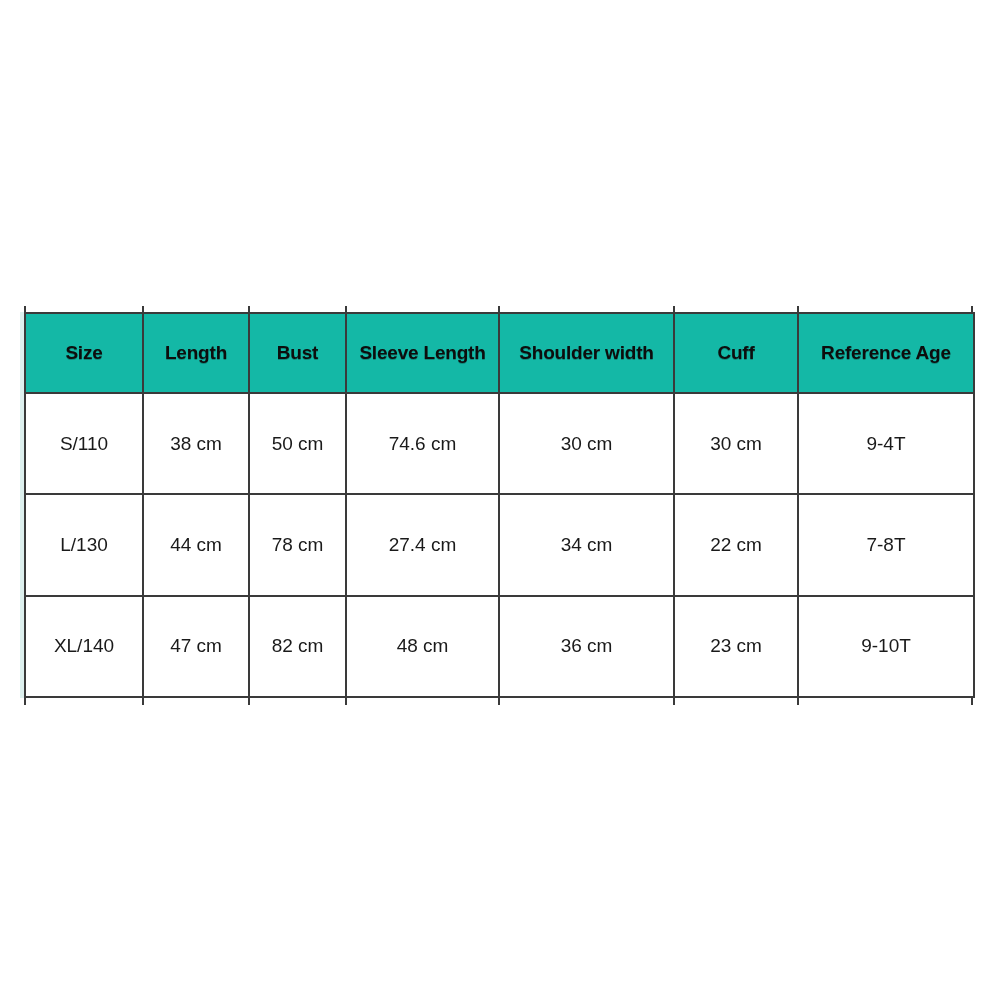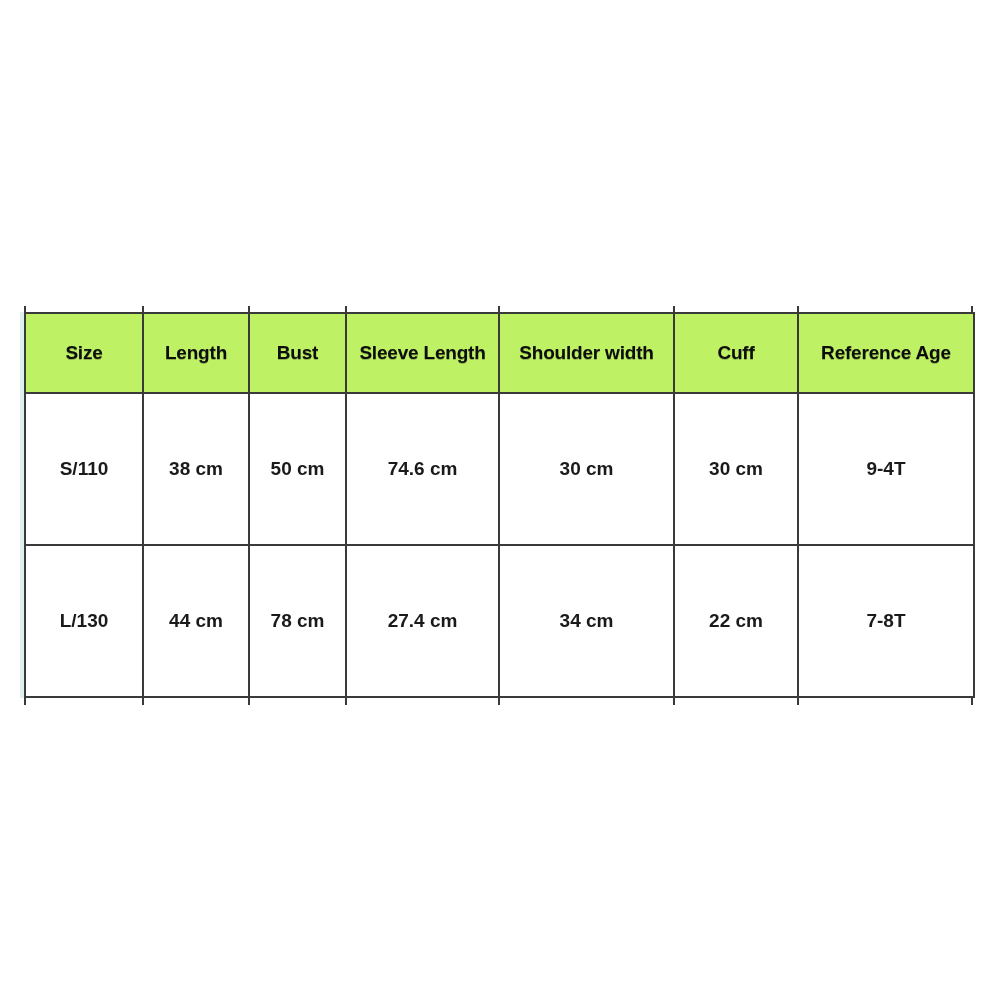--- a/index.html
+++ b/index.html
@@ -31,34 +31,34 @@
   #size-chart th {
     border: 2px solid #3a3a3a;
     text-align: center;
     vertical-align: middle;
     padding: 0;
     background-clip: padding-box;
   }
 
   
   #size-chart thead th {
-    background: #bef264;
+    background: #14b8a6;
     color: #0d0d0d;
     font-weight: bold;
     font-size: 19px;
     height: 78px;
     letter-spacing: -0.2px;
     text-shadow: 0 1px 0 rgba(0,0,0,0.25);
   }
 
   
   #size-chart tbody td {
     color: #1a1a1a;
     font-size: 19px;
-    font-weight: bold;
+    font-weight: normal;
     height: 77px;
     background: #ffffff;
   }
 
   
   .col-size     { width: 118px; }
   .col-length   { width: 106px; }
   .col-bust     { width:  97px; }
   .col-sleeve   { width: 153px; }
   .col-shoulder { width: 175px; }
@@ -124,20 +124,29 @@
     </tr>
     <tr>
       <td>L/130</td>
       <td>44 cm</td>
       <td>78 cm</td>
       <td>27.4 cm</td>
       <td>34 cm</td>
       <td>22 cm</td>
       <td>7-8T</td>
     </tr>
+    <tr>
+      <td>XL/140</td>
+      <td>47 cm</td>
+      <td>82 cm</td>
+      <td>48 cm</td>
+      <td>36 cm</td>
+      <td>23 cm</td>
+      <td>9-10T</td>
+    </tr>
   </tbody>
 </table>
 
 <div class="grid-tick tick-top" style="left:24px;"></div>
 <div class="grid-tick tick-top" style="left:142px;"></div>
 <div class="grid-tick tick-top" style="left:248px;"></div>
 <div class="grid-tick tick-top" style="left:345px;"></div>
 <div class="grid-tick tick-top" style="left:498px;"></div>
 <div class="grid-tick tick-top" style="left:673px;"></div>
 <div class="grid-tick tick-top" style="left:797px;"></div>

